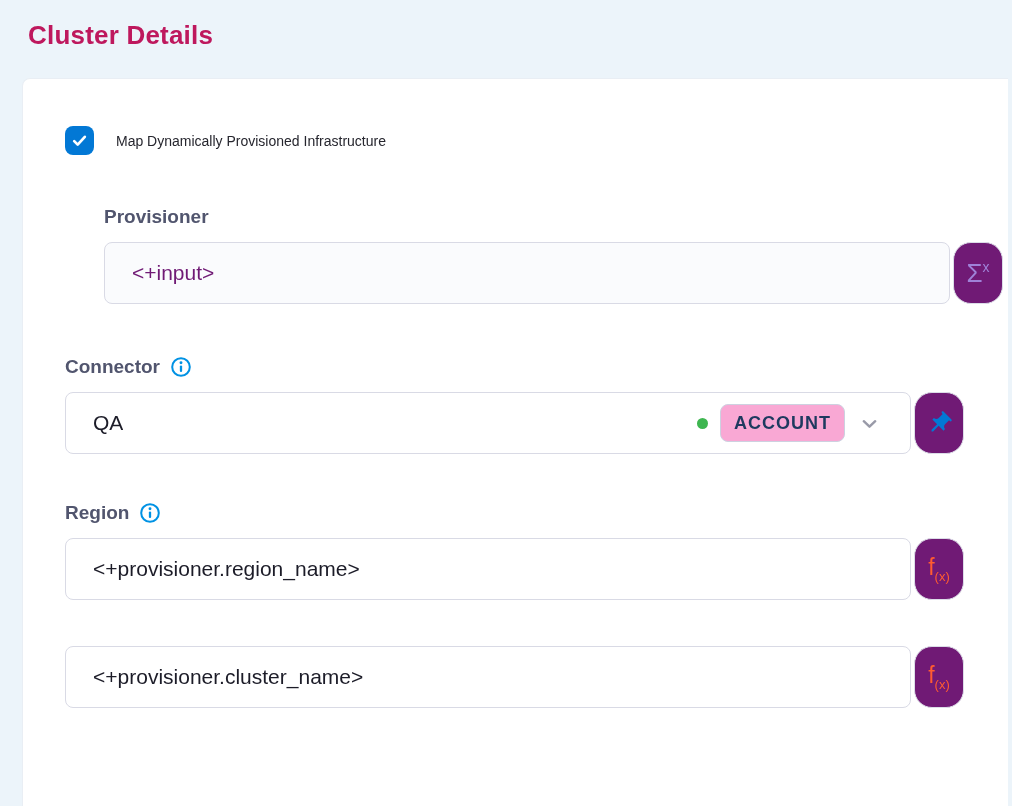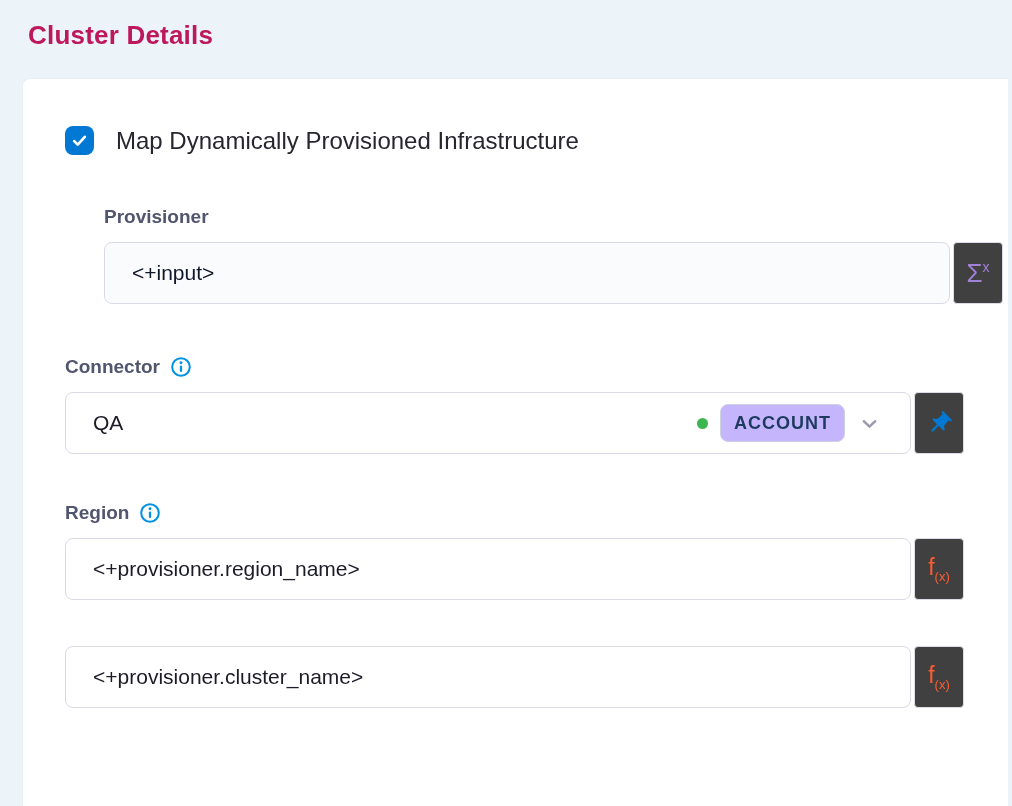--- a/index.html
+++ b/index.html
@@ -24,21 +24,21 @@
     border-radius: 8px 0 0 0;
     padding: 47px 0 0 42px;
   }
   .checkbox-row { display: flex; align-items: center; gap: 22px; cursor: pointer; width: max-content; }
   .checkbox {
     width: 29px; height: 29px; border-radius: 8px;
     background: #0278d5; display: flex; align-items: center; justify-content: center;
     flex: 0 0 auto;
   }
   .checkbox svg { width: 19px; height: 19px; display: block; }
-  .checkbox-label { font-size: 24px; color: #26262e; }
+  .checkbox-label { font-size: 14px; color: #26262e; }
 
   .field { width: 899px; }
   .field-provisioner { margin-top: 51px; margin-left: 39px; }
   .field-connector  { margin-top: 52px; }
   .field-region     { margin-top: 48px; }
   .field-cluster    { margin-top: 46px; }
 
   .label-row { display: flex; align-items: center; gap: 10px; margin-bottom: 14px; }
   .field-label { font-size: 19px; font-weight: 600; color: #51556e; }
   .info-icon { width: 22px; height: 22px; display: block; cursor: pointer; }
@@ -47,42 +47,42 @@
   .text-input {
     flex: 1; min-width: 0;
     background: #ffffff;
     border: 1px solid #d9dae5;
     border-radius: 8px;
     display: flex; align-items: center;
     padding: 0 28px 0 27px;
     font-size: 21px; color: #1c1c28;
   }
   .text-input.disabled { background: #fafbfd; }
-  .text-input.disabled .input-value { color: #0f172a; }
+  .text-input.disabled .input-value { color: #701a75; }
   .input-value { white-space: nowrap; overflow: hidden; text-overflow: ellipsis; }
 
   .icon-btn {
     width: 50px; flex: 0 0 auto;
-    background: #404040;
+    background: #701a75;
     border: 1px solid #dcdde8;
-    border-radius: 4px;
+    border-radius: 18px;
     display: flex; align-items: center; justify-content: center;
     padding: 0; cursor: pointer;
   }
   .sigma { color: #9f82d8; font-size: 26px; line-height: 1; }
   .sigma sup { font-size: 14px; vertical-align: super; }
   .fx { color: #ff5c30; font-size: 23px; line-height: 1; }
   .fx sub { font-size: 13px; vertical-align: sub; }
 
   .connector-right { margin-left: auto; display: flex; align-items: center; gap: 12px; }
   .status-dot { width: 11px; height: 11px; border-radius: 50%; background: #3eb650; flex: 0 0 auto; }
   .scope-badge {
     height: 38px; display: flex; align-items: center;
     padding: 0 13px;
-    background: #c4b5fd;
+    background: #f9a8d4;
     border: 1.5px solid #cdd1e0;
     border-radius: 8px;
     color: #1e3a5f; font-size: 18px; font-weight: 600; letter-spacing: 1px;
     cursor: pointer;
   }
   .chevron-icon { width: 25px; height: 25px; display: block; cursor: pointer; }
   .pin-icon { width: 27px; height: 27px; display: block; }
 </style>
 </head>
 <body>

